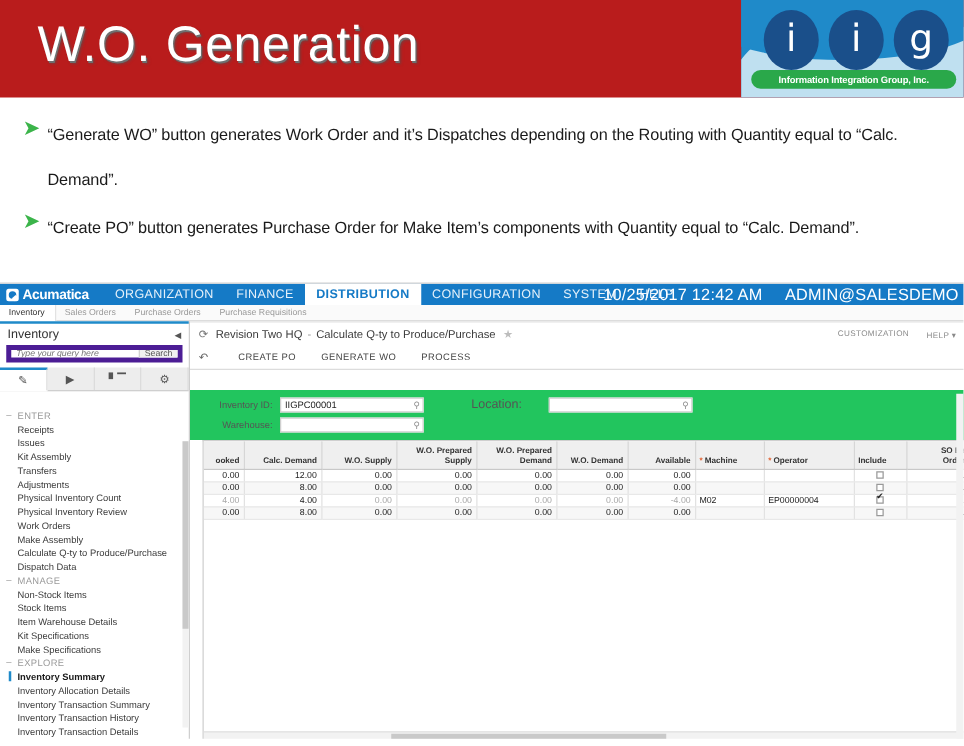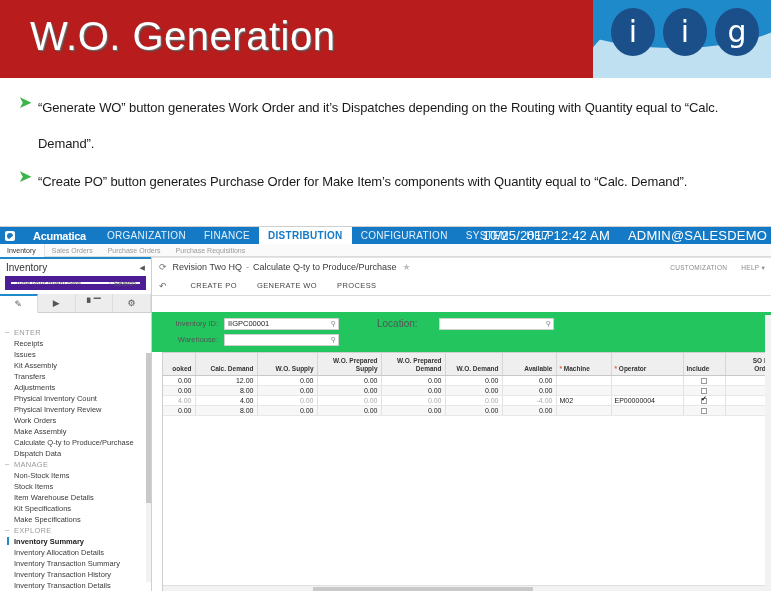--- a/index.html
+++ b/index.html
@@ -120,21 +120,21 @@
     background:#157ac6;
     display:flex;
     align-items:center;
     color:#ffffff;
     font-size:8.5px;
     position:relative;
   }
   .acu-logo {
     display:flex; align-items:center;
     padding-left:5px;
-    gap:18px;
+    gap:3px;
     justify-content:space-between;
   }
   .acu-mark {
     width:10px; height:10px;
     background:#ffffff;
     border-radius:2px;
     position:relative;
   }
   .acu-mark::after {
     content:"";
@@ -236,21 +236,21 @@
     color:#333333;
     flex:1;
   }
   .sb-collapse {
     font-size:7px; color:#555555;
   }
   .sb-search-row {
     display:flex;
     margin:0 5px 4px 5px;
     height:14px;
-    border:6px solid #4c1d95;
+    border:4px solid #4c1d95;
     background:#ffffff;
   }
   .sb-search-input {
     flex:1;
     border:none;
     outline:none;
     font-size:7px;
     font-style:italic;
     color:#b2b2b2;
     padding-left:4px;
@@ -526,20 +526,21 @@
   <div class="slide-title">W.O. Generation</div>
 
   <div class="logo-box">
     <div class="logo-swoosh"></div>
     <div class="logo-swoosh2"></div>
     <div class="logo-circles">
       <div class="logo-circ">i</div>
       <div class="logo-circ">i</div>
       <div class="logo-circ">g</div>
     </div>
+    <div class="logo-band">Information Integration Group, Inc.</div>
   </div>
 </div>
 
 <div class="bullets">
   <div class="bullet-row">
     <div class="bullet-arrow">➤</div>
     <div class="bullet-text">“Generate WO” button generates Work Order and it’s Dispatches depending on the Routing with Quantity equal to “Calc. Demand”.</div>
   </div>
   <div class="bullet-row">
     <div class="bullet-arrow">➤</div>

